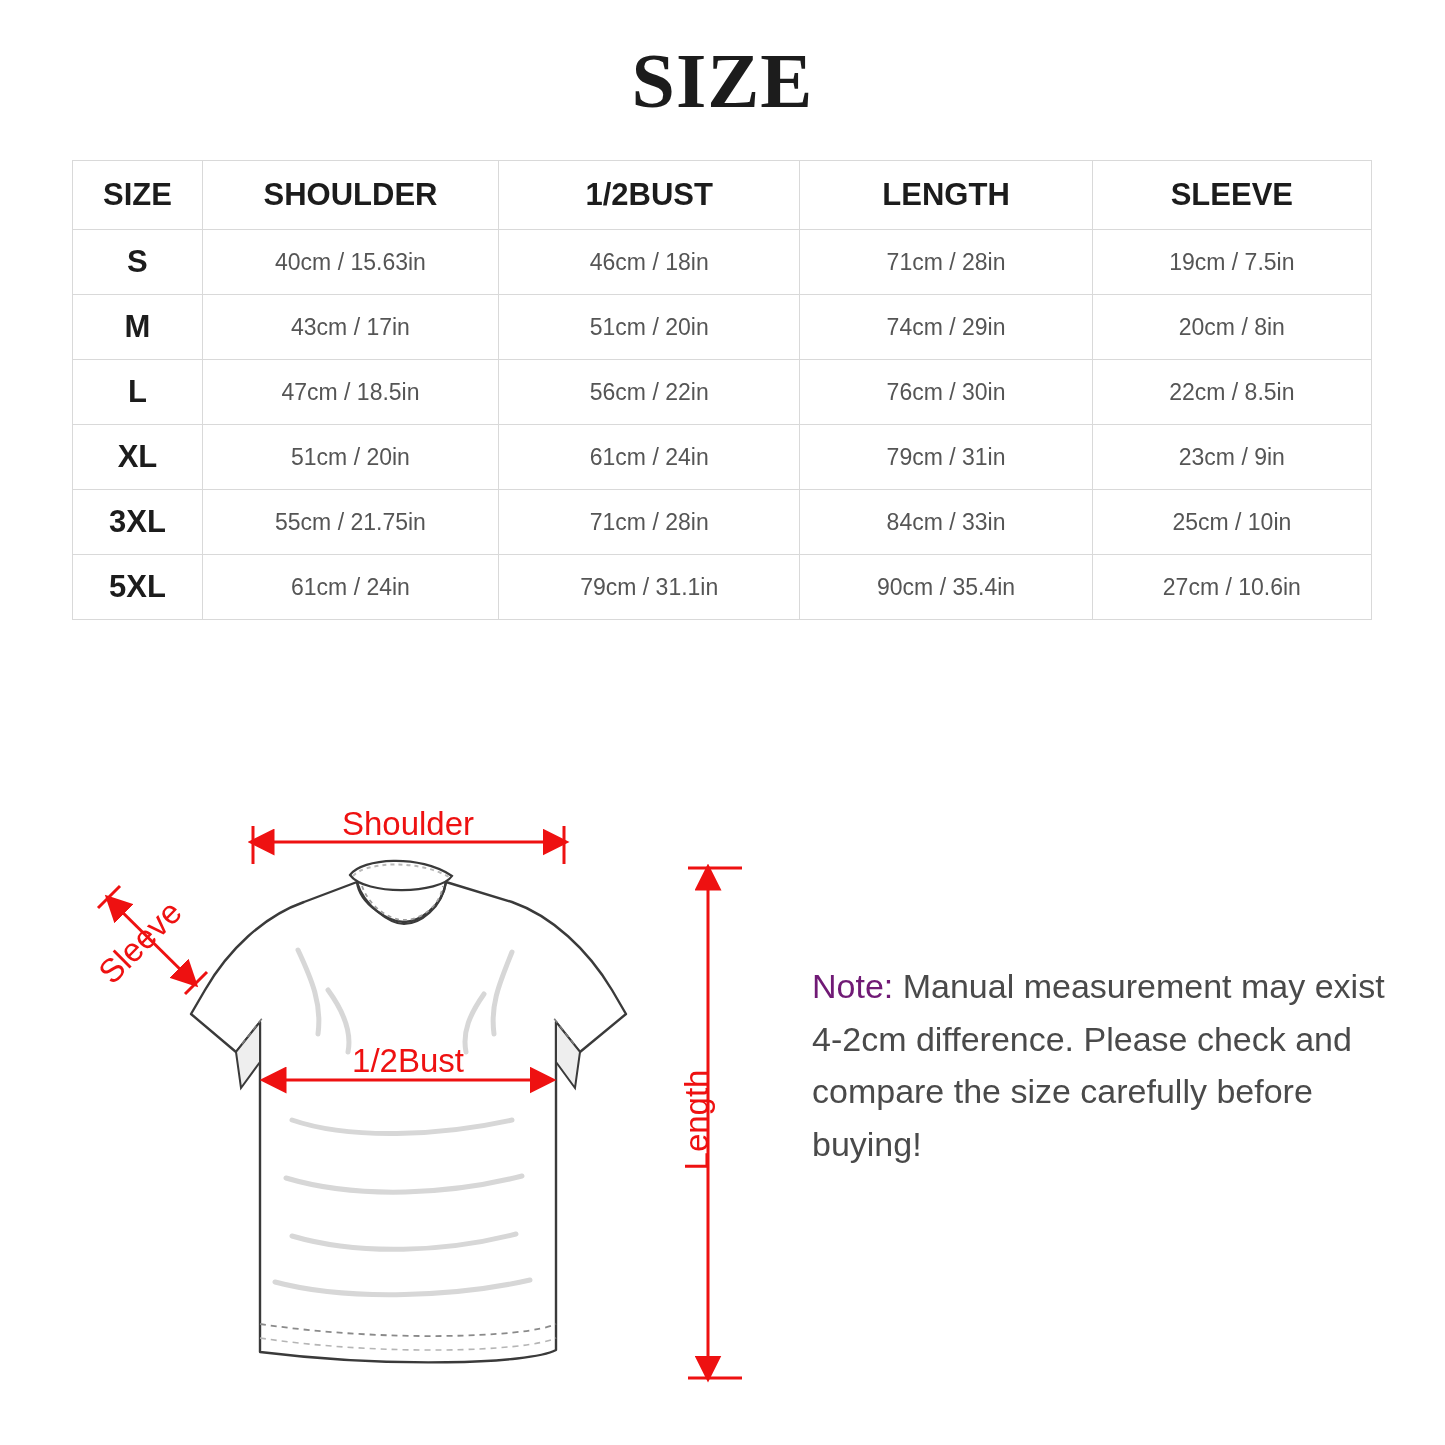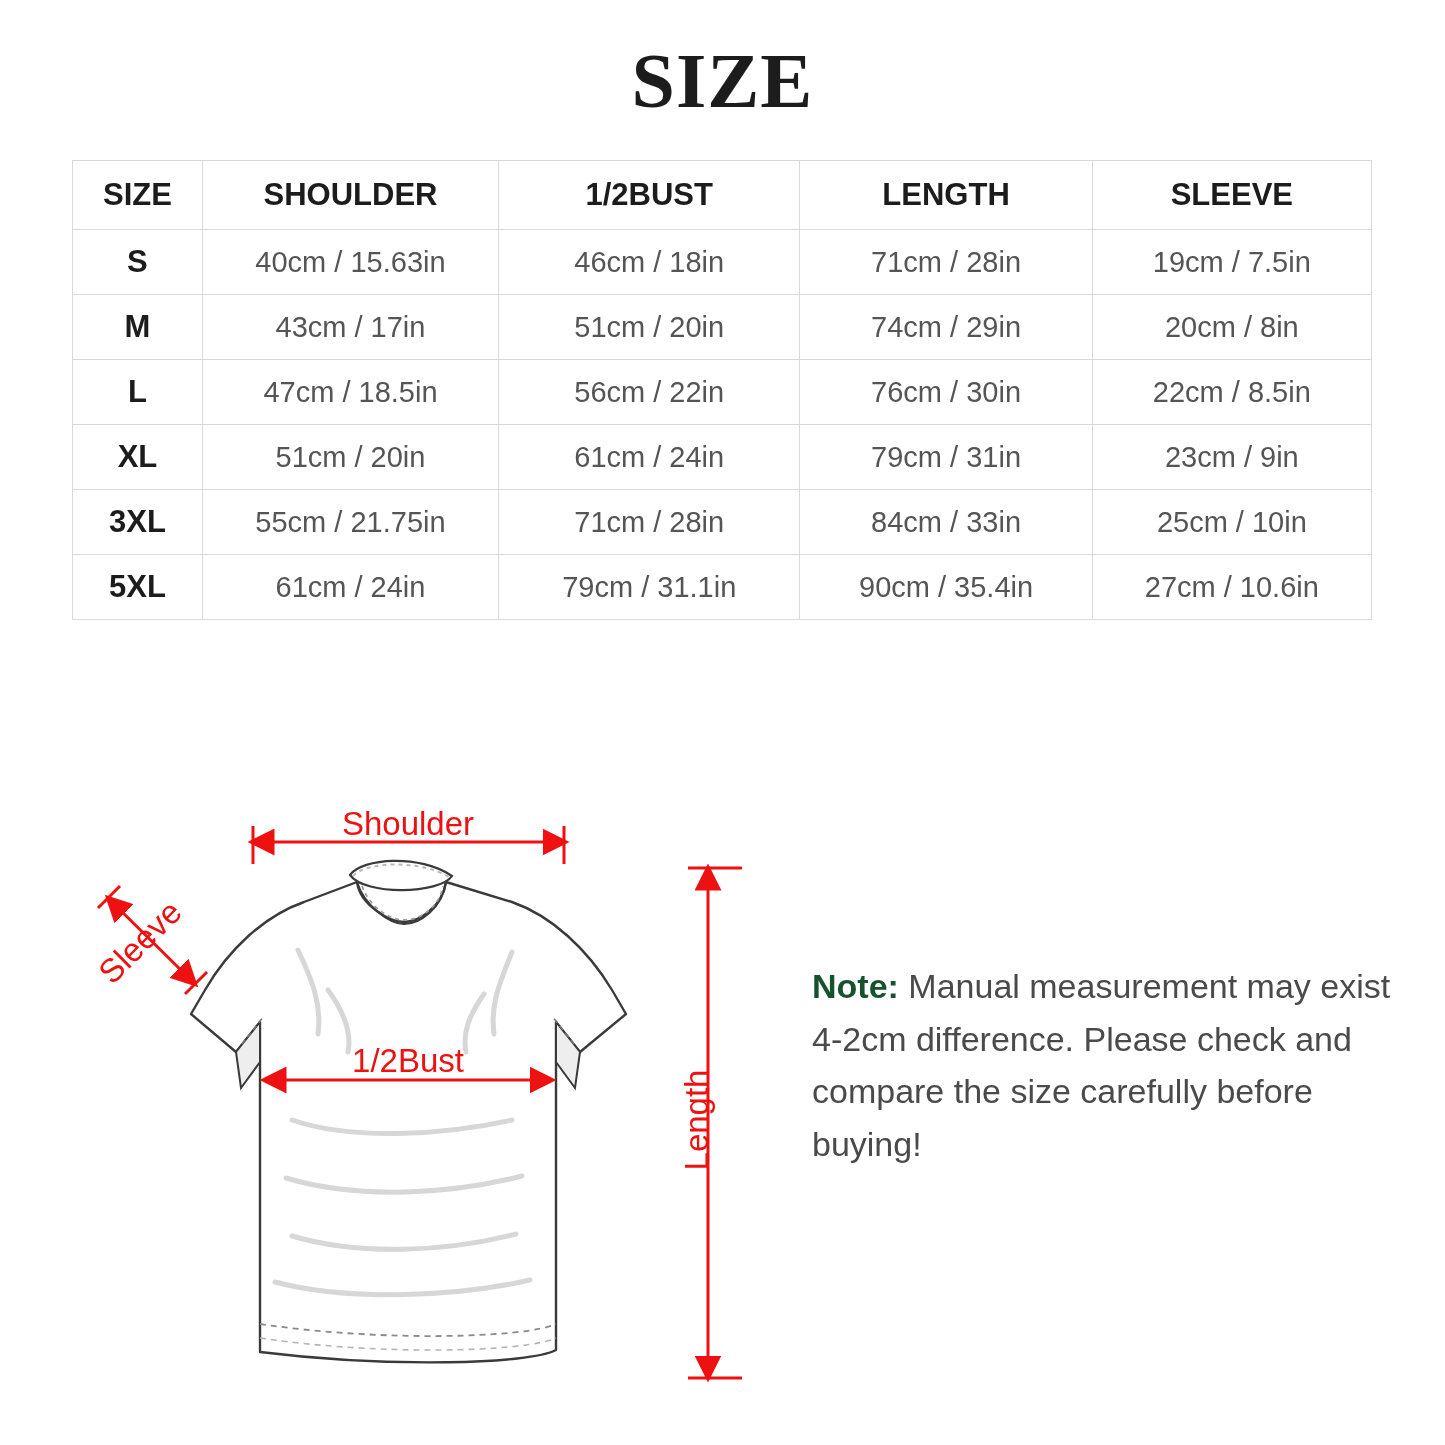--- a/index.html
+++ b/index.html
@@ -65,21 +65,21 @@
     font-weight: 700;
     color: #1c1c1c;
     height: 68px;
   }
   table.size-table td.size-cell {
     font-size: 31px;
     font-weight: 700;
     color: #1c1c1c;
   }
   table.size-table td.val {
-    font-size: 29px;
+    font-size: 23px;
     font-weight: 400;
     color: #555555;
   }
 
   
   .diagram {
     position: absolute;
     left: 60px;
     top: 790px;
     width: 720px;
@@ -91,22 +91,22 @@
   .note {
     position: absolute;
     left: 812px;
     top: 960px;
     width: 580px;
     font-size: 34px;
     line-height: 1.55;
     color: #4a4a4a;
   }
   .note .note-label {
-    font-weight: 700;
-    color: #14532d;
+    font-weight: 400;
+    color: #701a75;
   }
 </style>
 </head>
 <body>
 
 <div class="page">
 
   <div class="title">SIZE</div>
 
   <div class="table-wrap">

